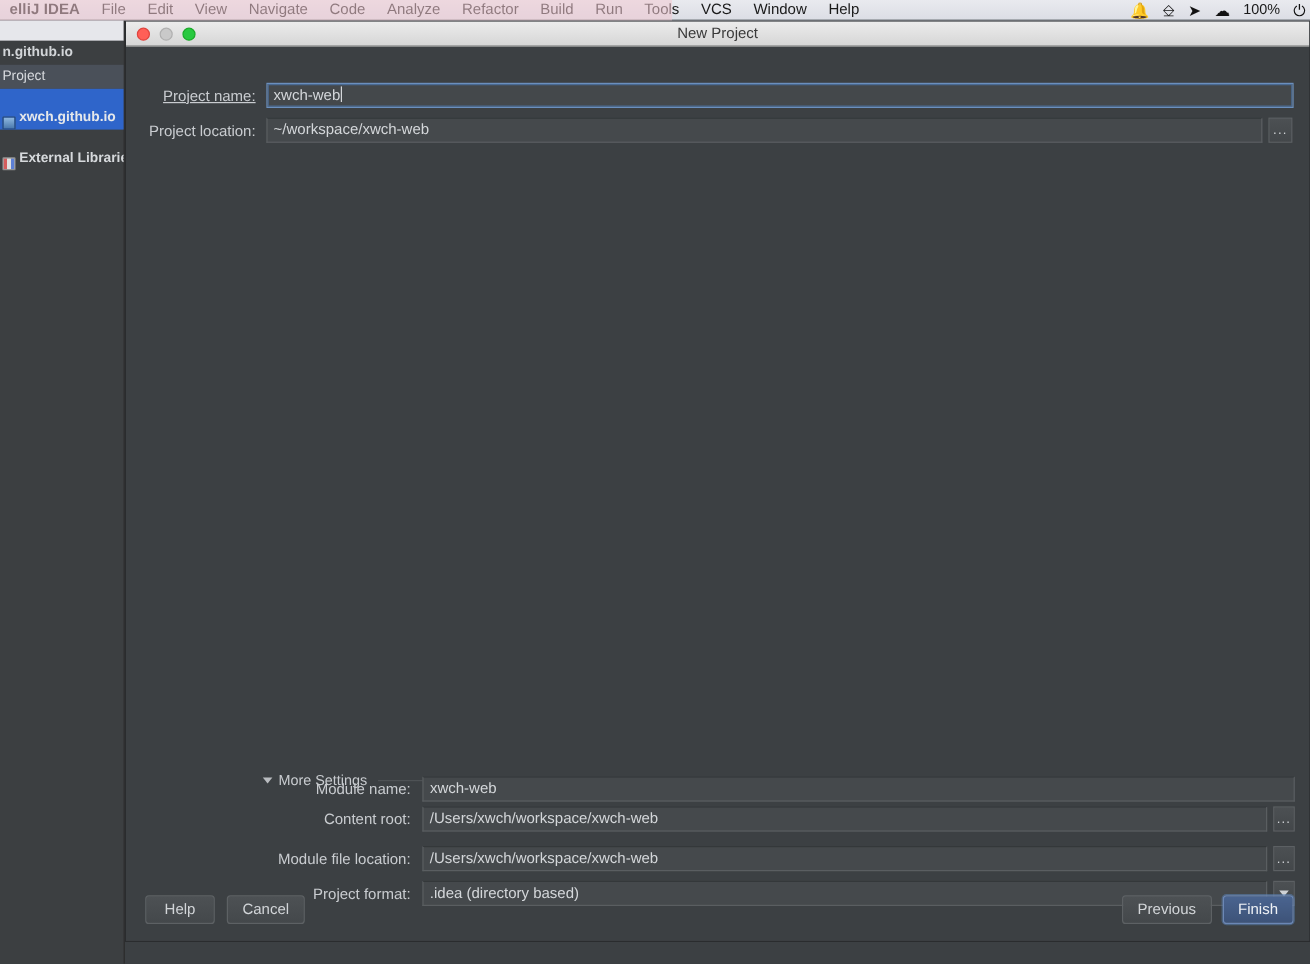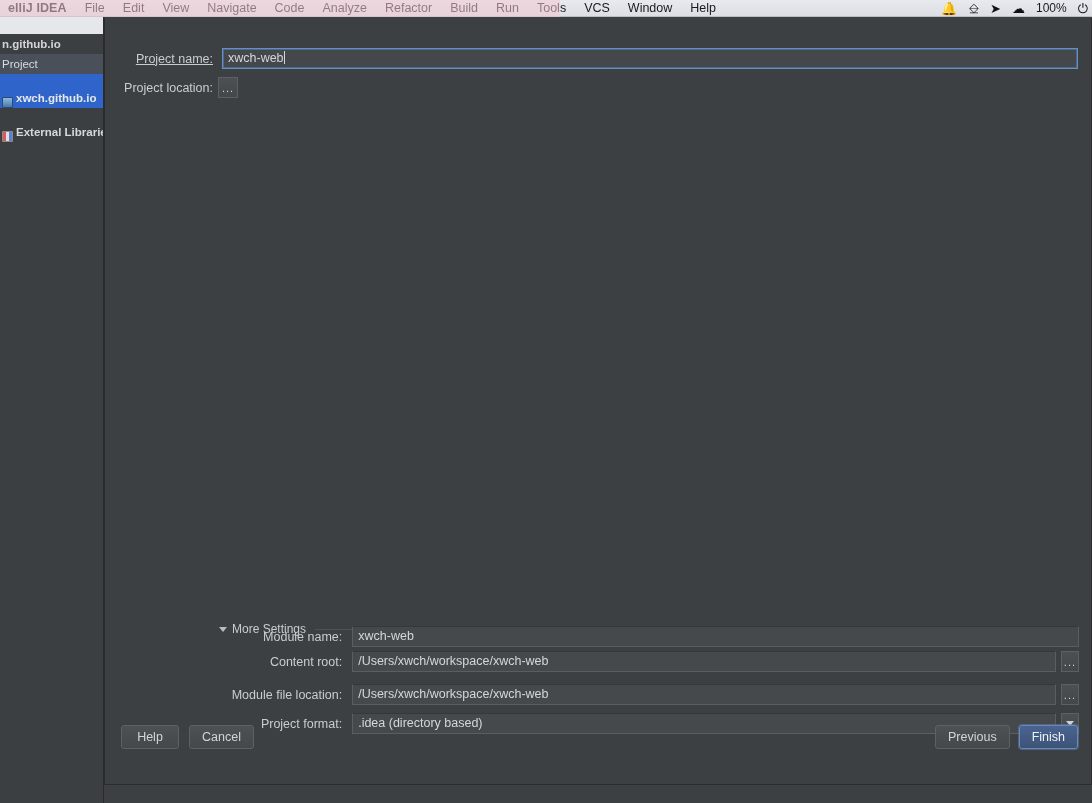--- a/index.html
+++ b/index.html
@@ -262,30 +262,39 @@
     <div class="tree-row lib">
       <span class="mini-icon books"></span>
       <span class="tree-label">External Librarie</span>
     </div>
   </div>
 
 </div>
 
 <div id="dialog">
 
+  <div id="dialog-titlebar">
+    <div id="traffic">
+      <span class="light red"></span>
+      <span class="light yellow"></span>
+      <span class="light green"></span>
+    </div>
+    <div id="dialog-title">New Project</div>
+  </div>
 
   <div id="dialog-body">
 
     <div class="top-row" style="top:30px;">
       <div class="lbl" style="width:98px; margin-left:10px;text-decoration:underline;">Project name:</div>
       <div class="field focused" style="width:856px; margin-left:9px;"><span>xwch-web</span><span class="caret"></span></div>
     </div>
 
     <div class="top-row" style="top:59px;">
       <div class="lbl" style="width:98px; margin-left:10px;">Project location:</div>
+      <div class="field" style="width:830px; margin-left:9px;">~/workspace/xwch-web</div>
       <div class="browse-btn" style="margin-left:5px;">...</div>
     </div>
 
     <div id="more-settings-header">
       <span class="tri-down"></span>
       <span id="more-settings-label">More Settings</span>
       <span id="more-settings-rule"></span>
     </div>
 
     <div class="ms-row" style="top:608px; left:114px; right:12px;">

